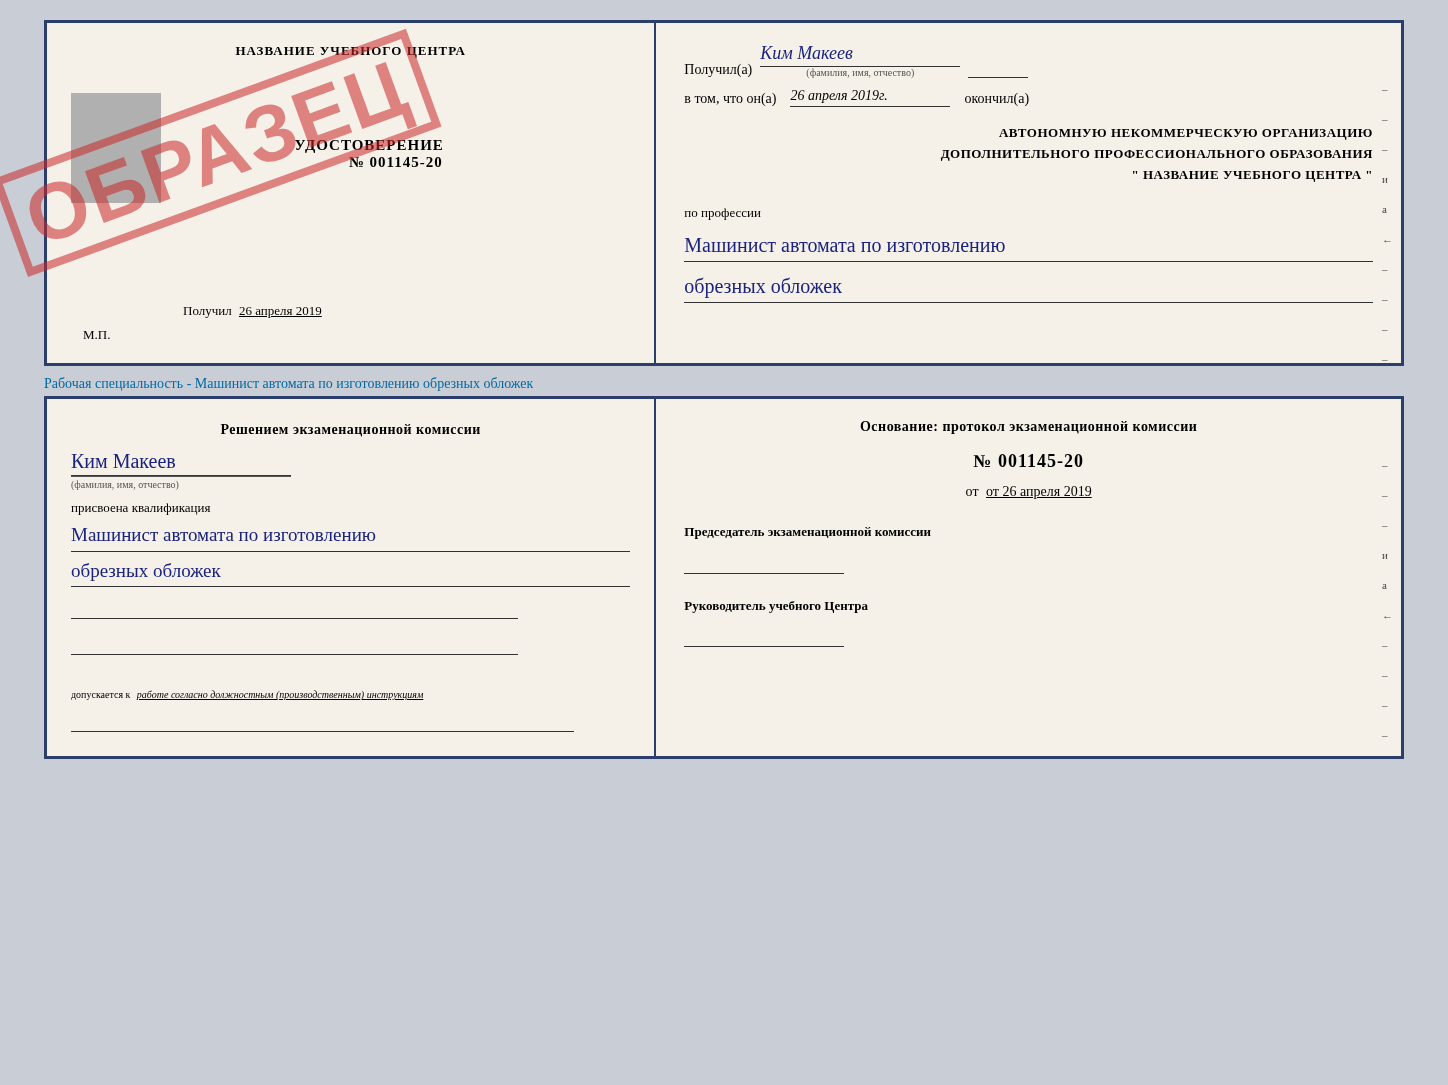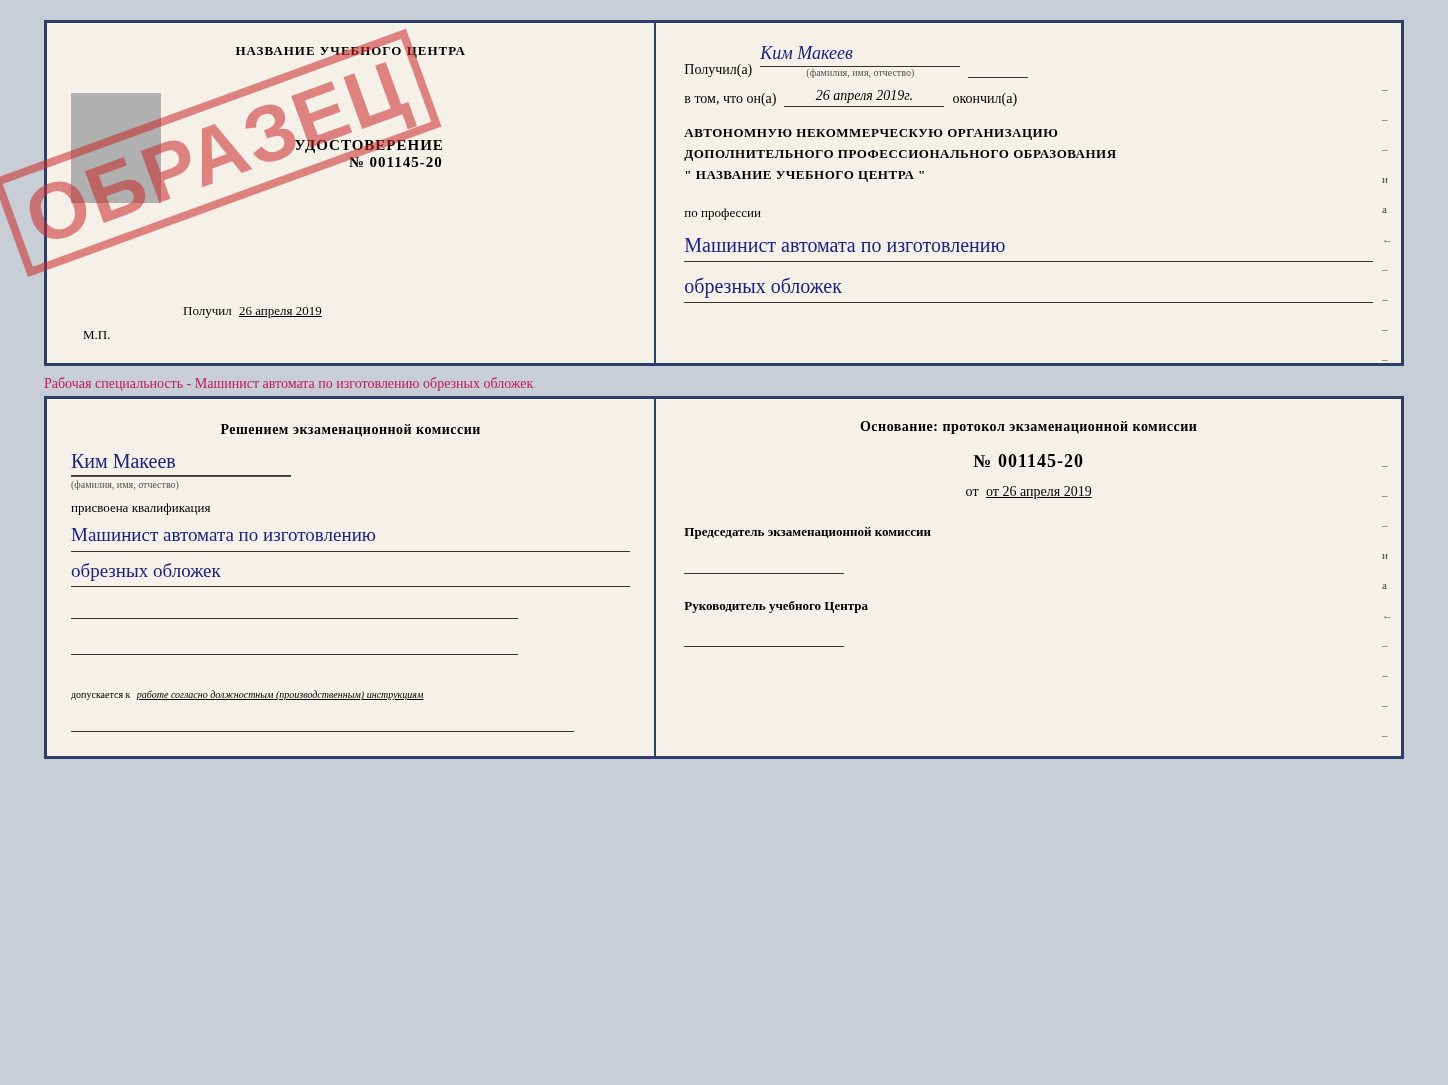--- a/index.html
+++ b/index.html
@@ -148,35 +148,34 @@
 
     .dash-placeholder {
       border-bottom: 1px solid #333;
       min-width: 60px;
       height: 20px;
     }
 
     .date-line {
       display: flex;
       align-items: flex-end;
-      gap: 8px;
-      font-size: 14px;
-      text-align: center;
+      gap: 14px;
+      font-size: 14px;
     }
 
     .date-value {
       font-style: italic;
       border-bottom: 1px solid #333;
       padding-bottom: 2px;
       min-width: 160px;
     }
 
     .org-block {
       font-size: 13px;
-      text-align: left;
+      text-align: right;
       font-weight: bold;
       letter-spacing: 0.5px;
       line-height: 1.6;
       margin: 6px 0;
     }
 
     .profession-line {
       font-size: 13px;
       margin-top: 4px;
     }
@@ -198,21 +197,21 @@
       display: flex;
       flex-direction: column;
       gap: 18px;
       font-size: 11px;
       color: #444;
     }
 
     
     .caption-text {
       font-size: 14px;
-      color: #be185d;
+      color: #0369a1;
       padding: 10px 0 4px 0;
       align-self: flex-start;
     }
 
     
     .bottom-document {
       display: flex;
       width: 100%;
       background: #f5f0e8;
       border: 3px solid #2c3e6b;

